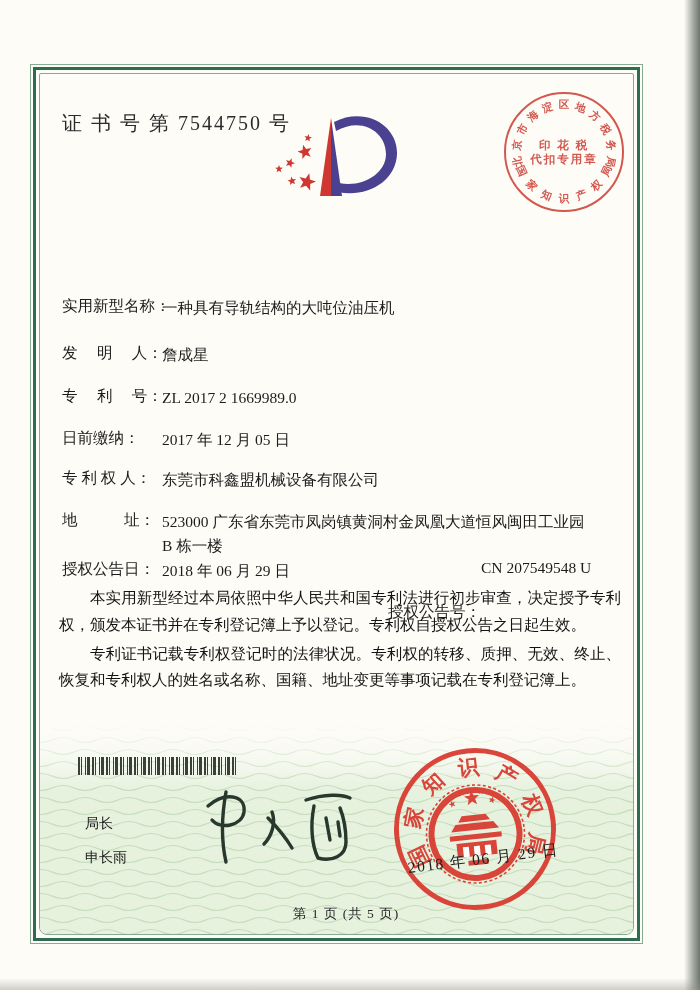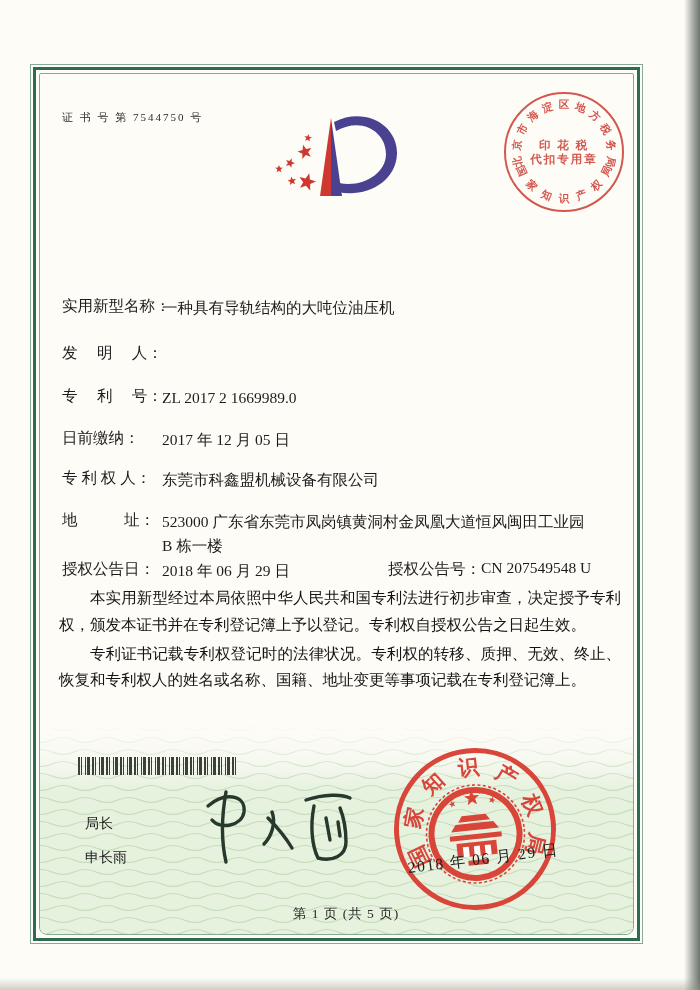--- a/index.html
+++ b/index.html
@@ -18,32 +18,32 @@
     border:3px solid #2f6b50;}
   .frame-inner{position:absolute;left:3px;top:3px;right:3px;bottom:3px;
     border:1px solid #86ab93;border-radius:2px 2px 8px 8px;overflow:hidden;}
   
   .waves-wrap{position:absolute;left:0;right:0;bottom:0;height:210px;
     background:linear-gradient(180deg,rgba(228,240,221,0) 0,#e6f1de 70px);
     -webkit-mask-image:linear-gradient(180deg,transparent 0,#000 60px);
     mask-image:linear-gradient(180deg,transparent 0,#000 60px);}
   .waves-wrap svg{position:absolute;left:0;top:0;}
 
-  .cert-no{position:absolute;left:62px;top:110px;font-size:11px;color:#2b2b2b;letter-spacing:2px;}
+  .cert-no{position:absolute;left:62px;top:110px;font-size:20px;color:#2b2b2b;letter-spacing:2px;}
   .title{position:absolute;left:62px;right:70px;top:214px;text-align:center;
     font-size:35px;font-weight:bold;color:#111;letter-spacing:9px;}
   .logo{position:absolute;left:262px;top:108px;width:180px;height:100px;}
 
   
   .frow{position:absolute;left:62px;display:flex;align-items:flex-start;
     font-size:15.5px;color:#1c1c1c;}
   .frow .lbl{display:inline-block;width:100px;white-space:pre;flex:0 0 100px;}
   .frow .val{display:inline-block;width:440px;line-height:24px;}
   .frow-grant{position:absolute;left:388px;font-size:15.5px;color:#1c1c1c;display:flex;}
-  .frow-grant .lbl{display:inline-block;white-space:pre;}
+  .frow-grant .lbl{display:inline-block;white-space:pre;margin-top:43px;}
 
   .paras{position:absolute;left:57px;top:583px;width:566px;font-size:15.5px;
     line-height:26.8px;color:#141414;text-align:justify;}
   .paras p{margin:2px;text-indent:2em;}
 
   .barcode{position:absolute;left:78px;top:757px;width:158px;height:18px;
     background:repeating-linear-gradient(90deg,#3b403b 0 2px,transparent 2px 3px,
       #3b403b 3px 4px,transparent 4px 7px,#3b403b 7px 8px,transparent 8px 9px,
       #3b403b 9px 12px,transparent 12px 14px);}
 
@@ -179,20 +179,21 @@
       <span class="arc-char" style="font-size: 10.5px; transform: translate(-50%, -50%) rotate(136deg) translate(0px, -47px) rotate(180deg);">权</span>
       <span class="arc-char" style="font-size: 10.5px; transform: translate(-50%, -50%) rotate(114deg) translate(0px, -47px) rotate(180deg);">局</span>
     </div>
 
   <div class="frow" style="top:296px">
     <span class="lbl">实用新型名称：</span>
     <span class="val">一种具有导轨结构的大吨位油压机</span>
   </div>
   <div class="frow" style="top:343px">
     <span class="lbl">发　 明　 人：</span>
+    <span class="val">詹成星</span>
   </div>
   <div class="frow" style="top:386px">
     <span class="lbl">专　 利　 号：</span>
     <span class="val">ZL 2017 2 1669989.0</span>
   </div>
   <div class="frow" style="top:428px">
     <span class="lbl">日前缴纳：</span>
     <span class="val">2017 年 12 月 05 日</span>
   </div>
   <div class="frow" style="top:468px">

